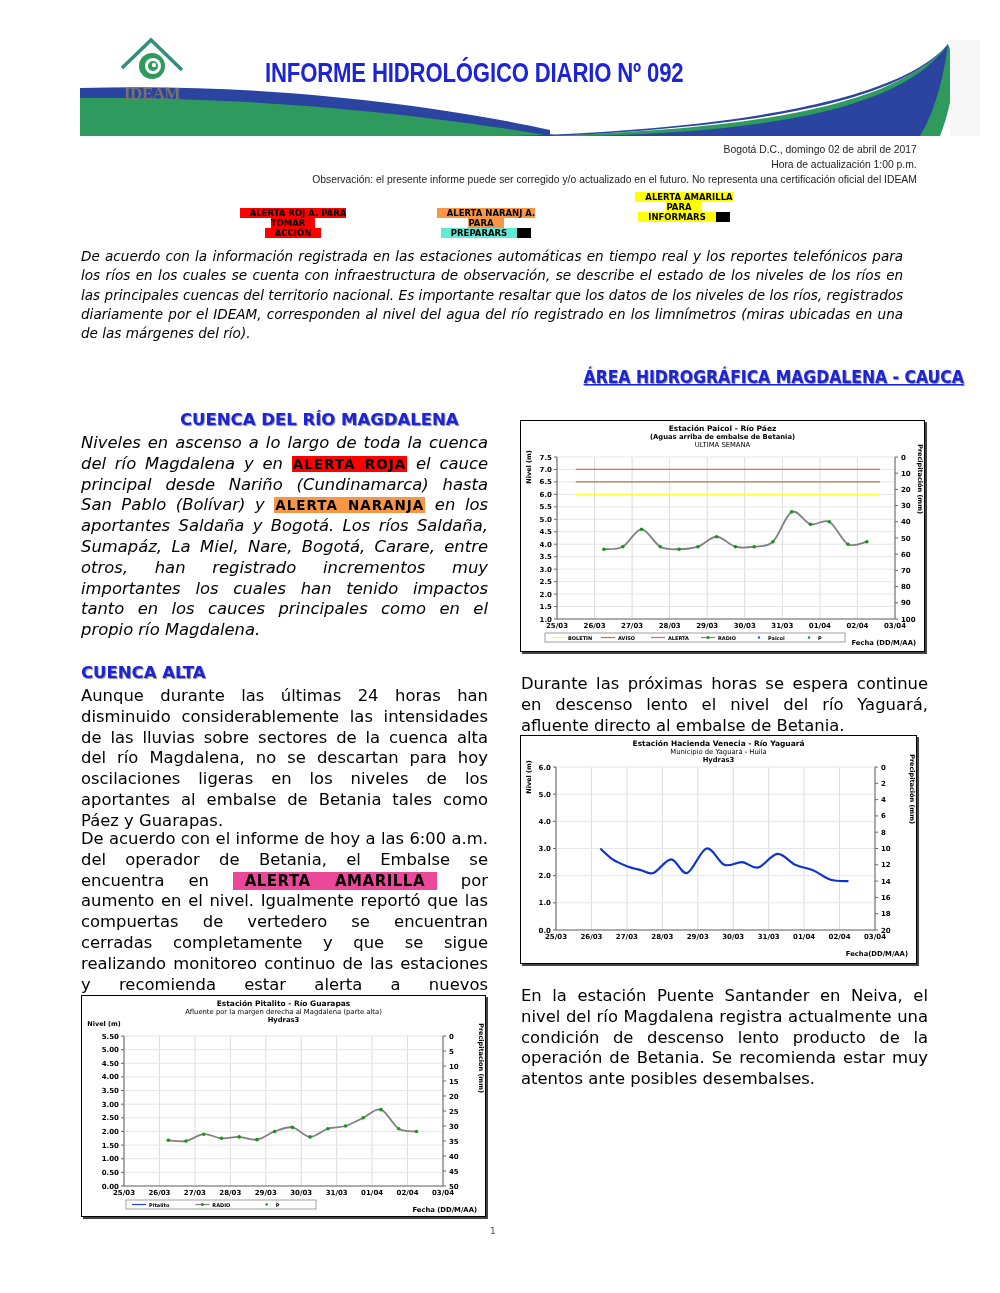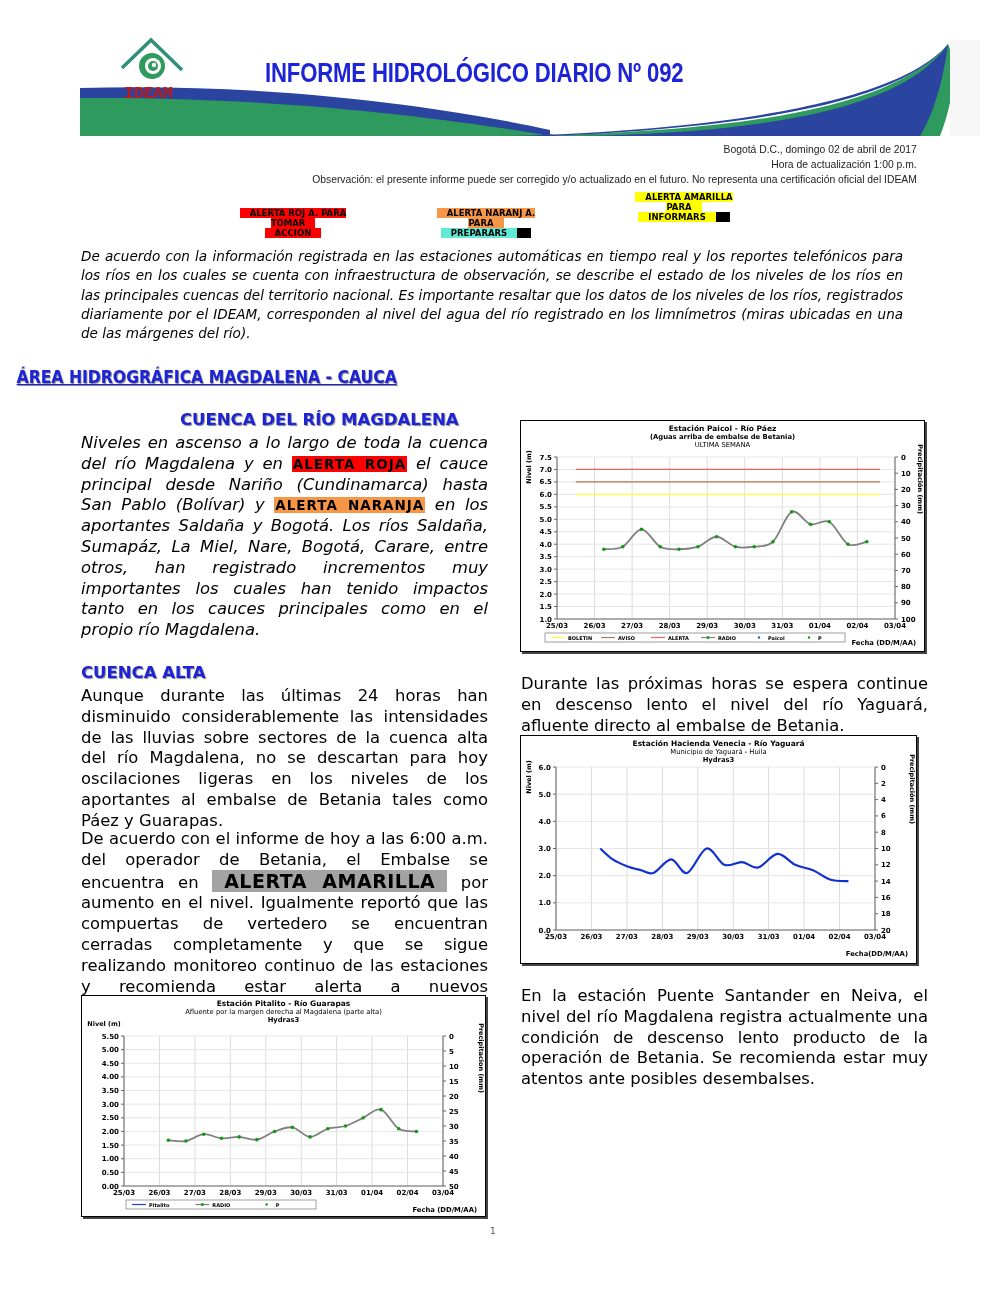--- a/index.html
+++ b/index.html
@@ -1,34 +1,34 @@
 <!DOCTYPE html>
 <html><head>
 <meta charset="utf-8">
 <style>
   html,body{margin:0;padding:0;background:#fff;}
   body{width:1000px;height:1293px;position:relative;overflow:hidden;font-family:"DejaVu Sans",sans-serif;color:#000;}
   .abs{position:absolute;}
   
   .banner{left:80px;top:30px;width:900px;height:106px;}
   .title{left:265px;top:58px;font-family:"Liberation Sans",sans-serif;font-weight:bold;font-size:27px;color:#1d23d6;transform:scaleX(0.82);transform-origin:left top;white-space:nowrap;letter-spacing:-0.2px;}
-  .logo-text{left:124px;top:84px;font-family:Liberation Mono, monospace;font-weight:bold;font-size:17px;color:#b91c1c;letter-spacing:-0.5px;text-align:center;}
+  .logo-text{left:124px;top:84px;font-family:Liberation Serif, serif;font-weight:bold;font-size:17px;color:#737373;letter-spacing:-0.5px;text-align:center;}
   .meta{right:83px;font-family:"Liberation Sans",sans-serif;font-size:11.5px;color:#222;text-align:right;white-space:nowrap;transform:scaleX(0.9);transform-origin:right top;}
   .alert-legend{font-family:"DejaVu Sans",sans-serif;font-weight:bold;font-size:8.5px;line-height:10px;text-align:center;}
   .alert-legend .hl{padding:0 10px;}
   .blk{display:inline-block;width:14px;height:10px;background:#000;vertical-align:top;}
   .intro{left:81px;top:246px;width:822px;font-style:italic;font-size:14.6px;line-height:19.3px;text-align:justify;font-family:"DejaVu Sans",sans-serif;transform:scaleX(0.93);transform-origin:left top;width:884px;}
-  .area-title{left:0;width:980px;top:367px;text-align:left;}
+  .area-title{left:0;width:980px;top:367px;text-align:right;}
   .area-title span{font-weight:bold;font-size:17px;color:#1d23d6;text-decoration:underline;font-family:"DejaVu Sans",sans-serif;transform:scaleX(0.92);display:inline-block;text-shadow:1px 1px 1px #888;}
   .sec-head{font-weight:bold;color:#1d23d6;font-size:16.5px;text-shadow:1px 1px 1px #888;white-space:nowrap;}
   .para{font-size:16.4px;line-height:20.8px;text-align:justify;width:407px;}
   .para.it{font-style:italic;}
   .hl-red{background:#ff0000;font-weight:bold;font-style:normal;font-size:13.5px;padding:0 1px;letter-spacing:1px;}
   .hl-orange{background:#f79646;font-weight:bold;font-style:normal;font-size:13.5px;padding:0 1px;letter-spacing:1px;}
-  .hl-yellow{background:#a3a3a3;font-weight:bold;font-size:19px;padding:0 12px;letter-spacing:0.5px;}
+  .hl-yellow{background:#ec4899;font-weight:bold;font-size:15px;padding:0 12px;letter-spacing:0.5px;}
   .chart-box{border:1.5px solid #000;box-shadow:2px 2px 0 #444;background:#fff;}
   .chart-box svg{display:block;}
   .pagenum{left:490px;top:1226px;font-size:9px;color:#555;}
 </style>
 </head>
 <body>
 
 <svg class="abs banner" viewBox="0 0 900 106" preserveAspectRatio="none">
   <path d="M0 62 C 250 58, 420 95, 480 106 L 0 106 Z" fill="#2e9a5e"></path>
   <path d="M0 58 C 200 52, 380 80, 470 100 L 470 106 C 380 90, 200 66, 0 68 Z" fill="#2a44a0"></path>

